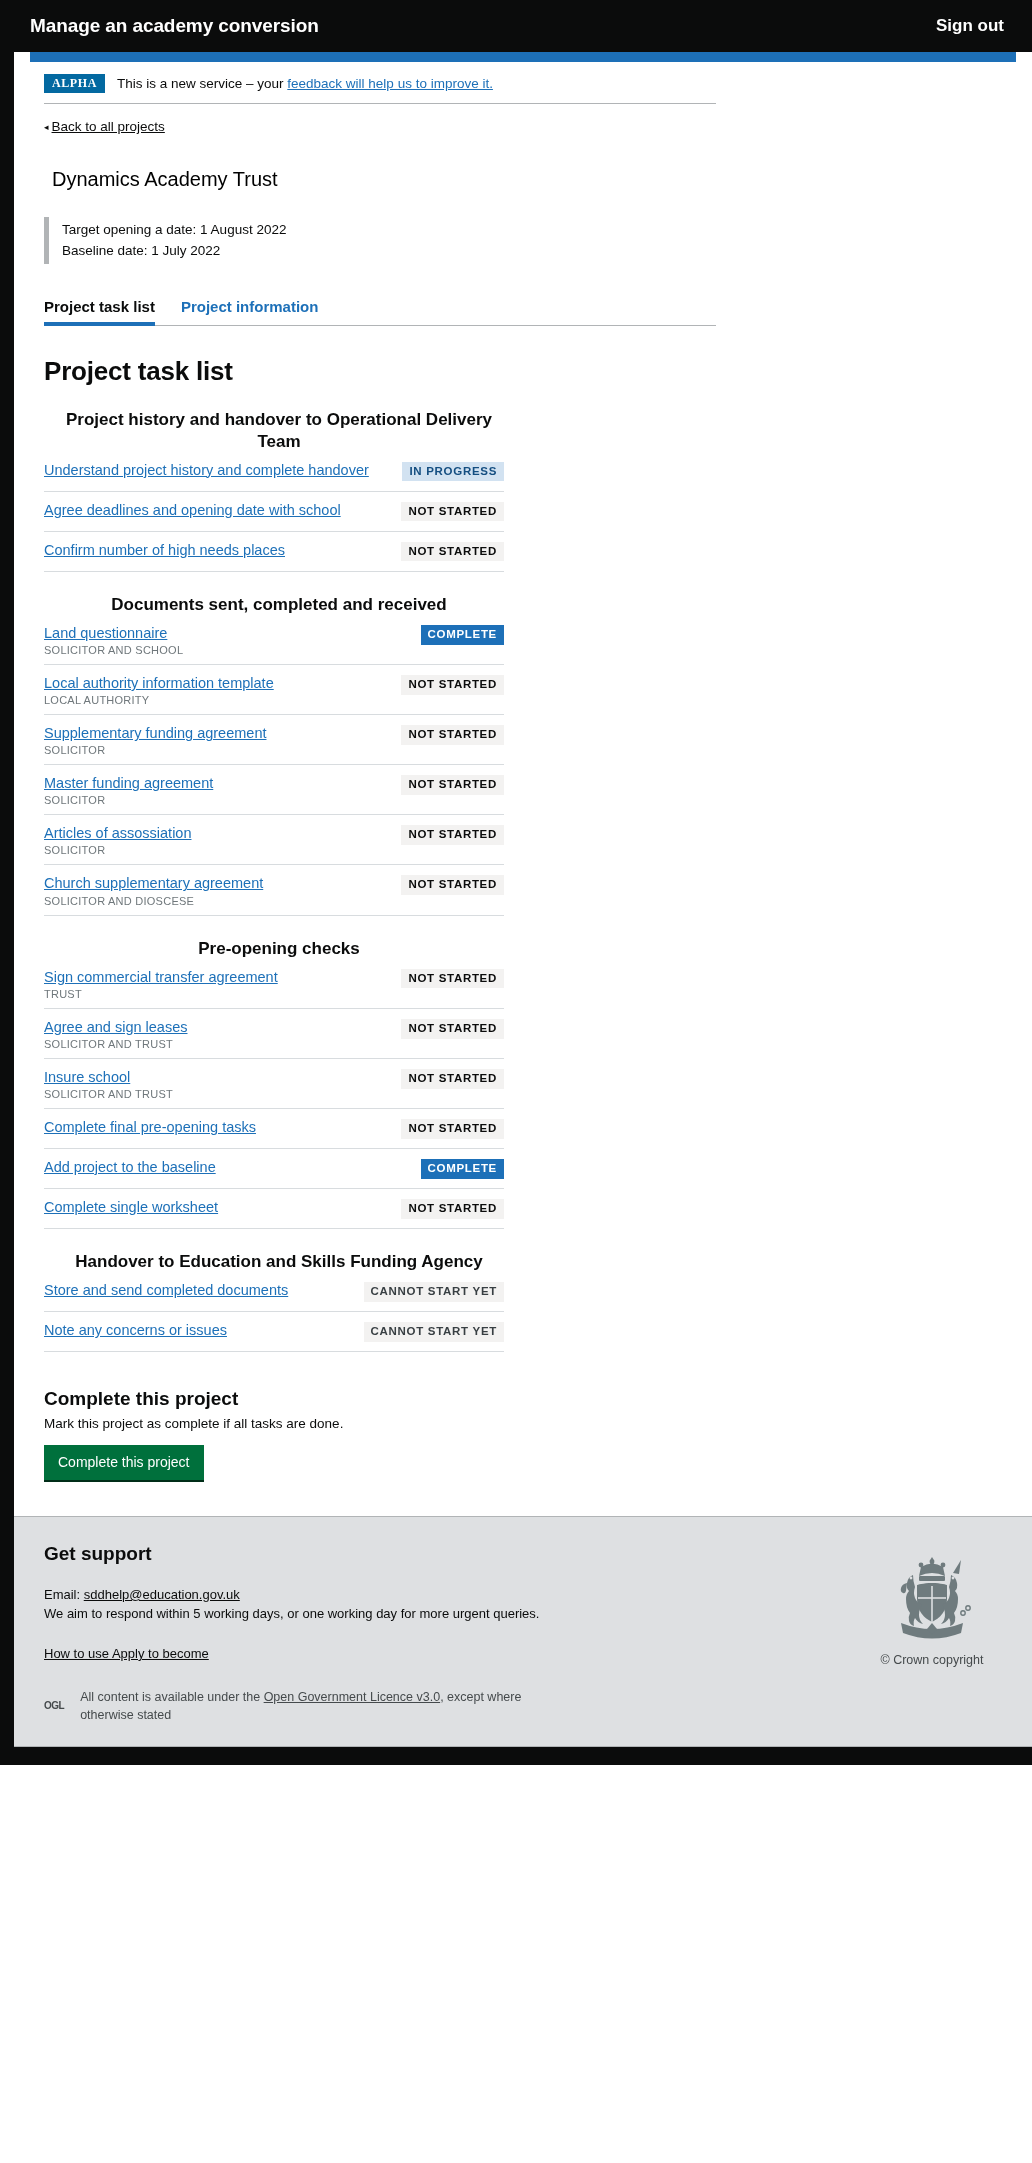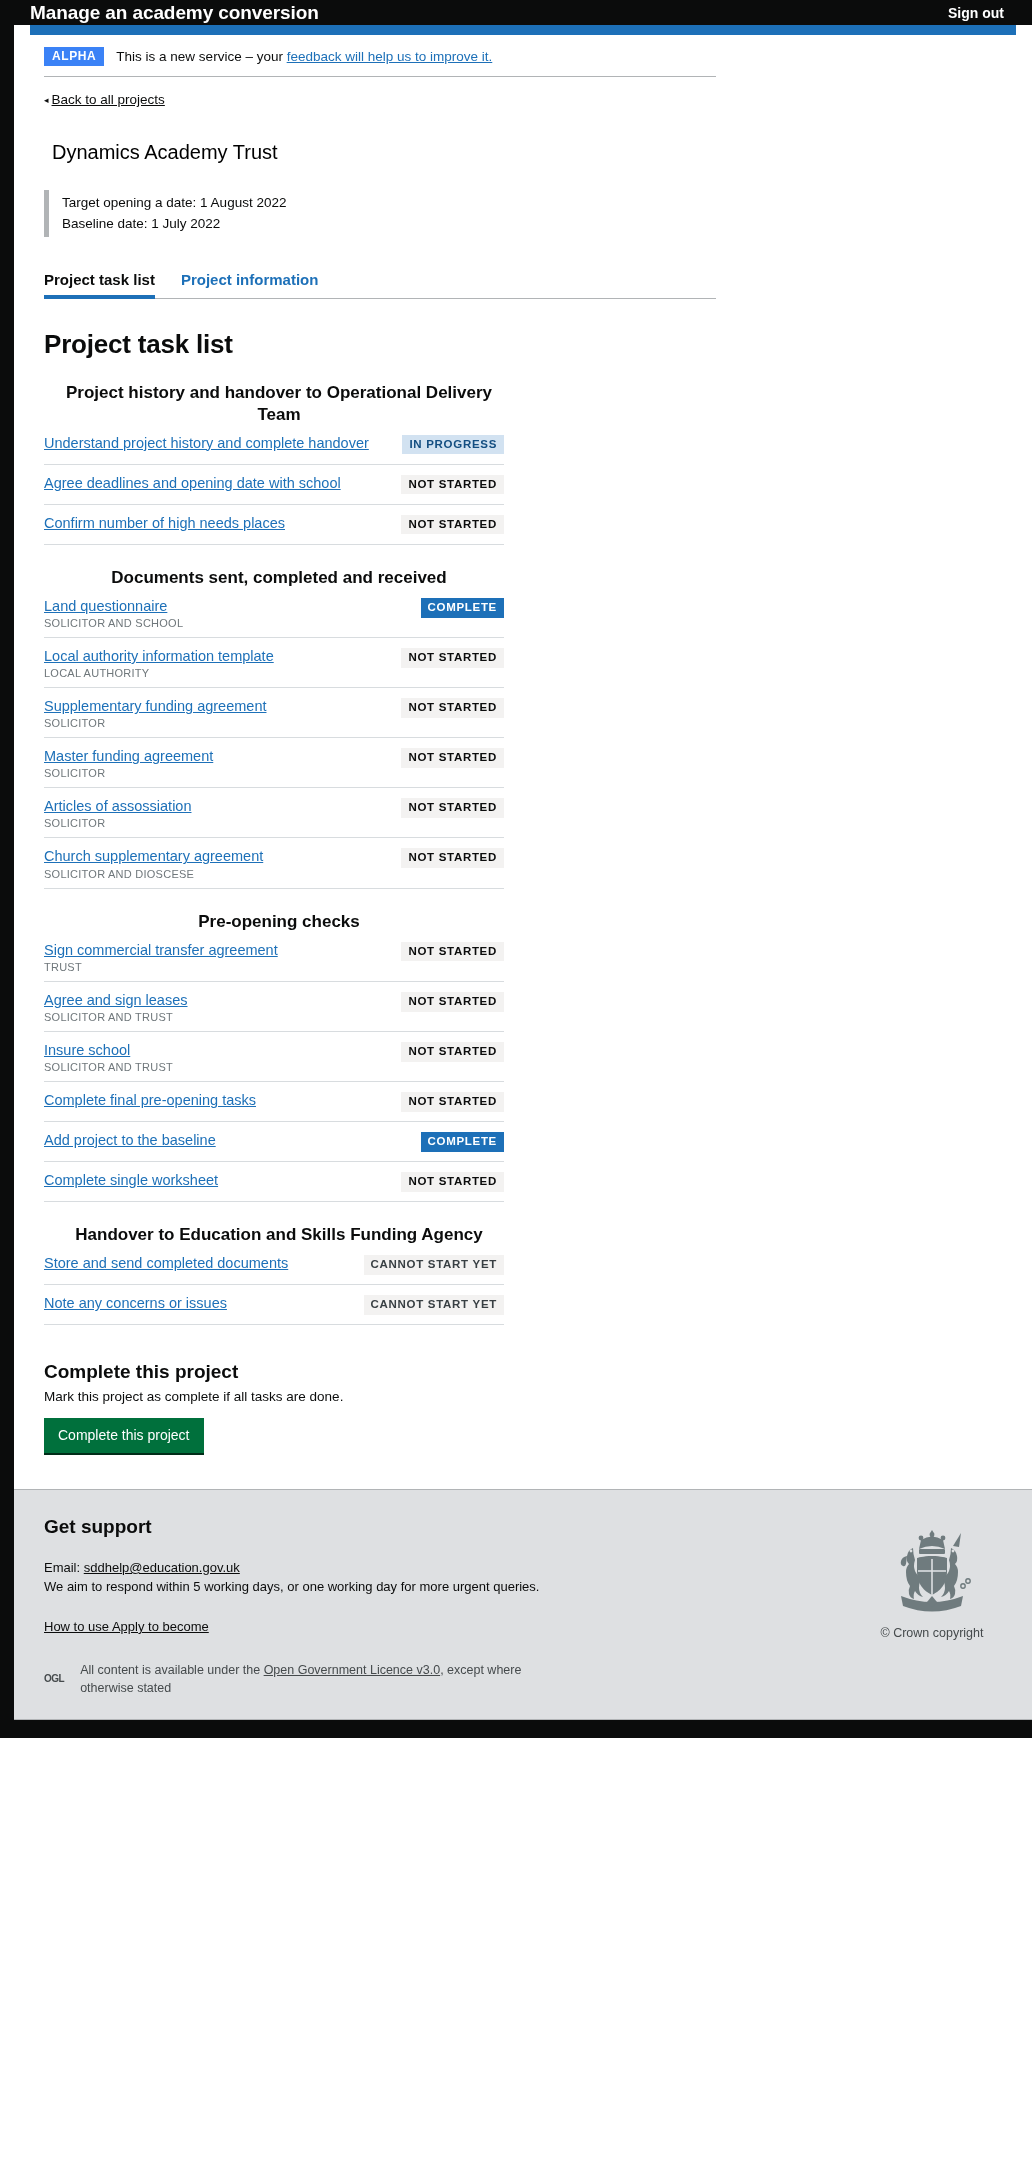--- a/index.html
+++ b/index.html
@@ -14,36 +14,36 @@
     -webkit-font-smoothing: antialiased;
   }
   .page {
     width: 1032px;
     position: relative;
     background: #ffffff;
   }
   
   .service-header {
     background: #0b0c0c;
-    height: 25px;
+    height: 52px;
     display: flex;
     align-items: center;
     justify-content: space-between;
     padding: 0 28px 0 30px;
     box-sizing: border-box;
   }
   .service-name {
     color: #ffffff;
     font-size: 19px;
     font-weight: bold;
     letter-spacing: -0.1px;
   }
   .sign-out {
     color: #ffffff;
-    font-size: 14px;
+    font-size: 17px;
     font-weight: bold;
     text-decoration: none;
   }
 
   
   .body-wrap {
     display: flex;
     background: #ffffff;
   }
   .left-rail {
@@ -72,29 +72,30 @@
 
   
   .phase-banner {
     padding: 12px 0 10px 0;
     border-bottom: 1px solid #b1b4b6;
     display: flex;
     align-items: center;
     margin-bottom: 0;
   }
   .phase-tag {
-    background: #3b82f6;
+    background: #0369a1;
     color: #ffffff;
     font-size: 12px;
     font-weight: bold;
     letter-spacing: 0.6px;
     padding: 3px 8px 3px 8px;
     text-transform: uppercase;
     line-height: 1.1;
     margin-right: 12px;
+    font-family: Liberation Serif, serif;
   }
   .phase-text {
     font-size: 13.5px;
     color: #0b0c0c;
   }
   .phase-text a {
     color: #1d70b8;
     text-decoration: underline;
   }
 

